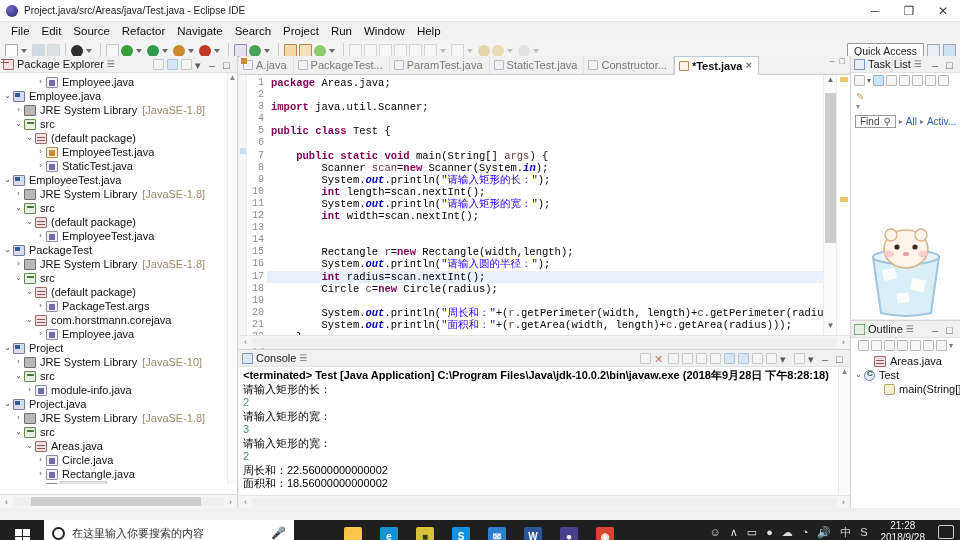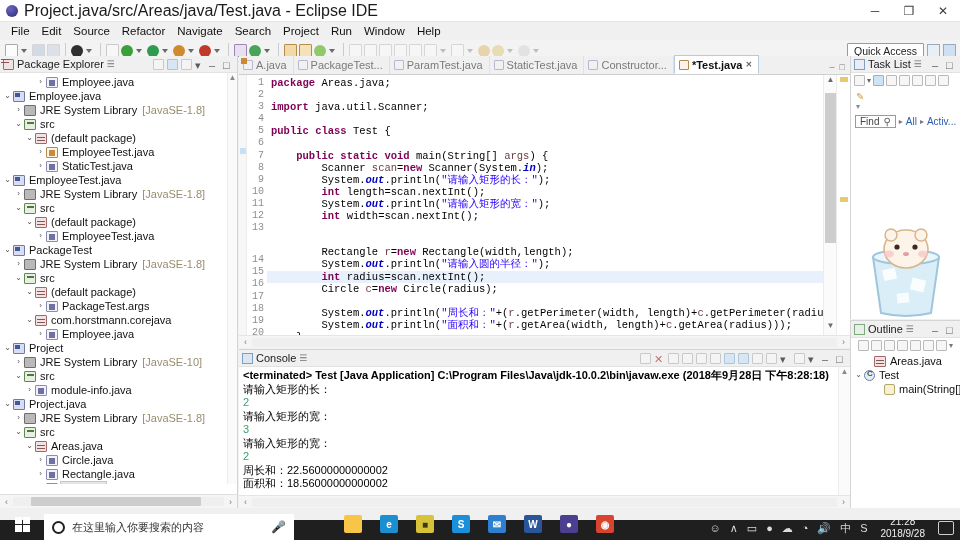--- a/index.html
+++ b/index.html
@@ -14,21 +14,21 @@
   
   .titlebar {
     height: 22px; background: #ffffff; display: flex; align-items: center;
     border-bottom: 1px solid #e6e6e6; padding-left: 6px;
   }
   .titlebar .tb-icon {
     width: 12px; height: 12px; border-radius: 50%;
     background: radial-gradient(circle at 35% 30%, #6b66c7, #2d2a6e);
     margin-right: 6px; flex: none;
   }
-  .titlebar .tb-title { font-size: 16px; color: #1b1b1b; white-space: nowrap; text-align: right; }
+  .titlebar .tb-title { font-size: 10px; color: #1b1b1b; white-space: nowrap; text-align: right; }
   .win-controls { margin-left: auto; display: flex; height: 22px; }
   .win-btn {
     width: 34px; height: 22px; display: flex; align-items: center; justify-content: center;
     font-size: 12px; color: #3a3a3a; line-height: 1;
   }
 
   
   .menubar {
     height: 18px; display: flex; align-items: center; background: #f0f0f0;
     padding-left: 5px; font-size: 11.5px;
@@ -110,21 +110,21 @@
   .hs-arrow { width: 13px; text-align: center; font-size: 9px; color: #777; }
   .hs-track { flex: 1; height: 9px; background: #efefef; position: relative; }
   .hs-thumb { position: absolute; left: 18px; top: 0; width: 170px; height: 9px; background: #cdcdcd; border-radius: 1px; }
   .vscroll-mini {
     position: absolute; right: 0; top: 17px; bottom: 24px; width: 10px; background: #fafafa;
     border-left: 1px solid #ececec; font-size: 8px; color: #8a8a8a; text-align: center;
   }
 
   
   #editor-area { left: 239px; top: 0; right: 110px; height: 292px; background: #ffffff; }
-  .tabbar { height: 19px; display: flex; align-items: flex-end; background: #f0f0f0; border-bottom: 1px solid #cfcfcf; }
+  .tabbar { height: 19px; display: flex; align-items: flex-start; background: #f0f0f0; border-bottom: 1px solid #cfcfcf; }
   .etab {
     display: flex; align-items: center; height: 18px; padding: 0 6px 0 4px; font-size: 11px;
     color: #7a7a7a; white-space: nowrap; gap: 3px; border-right: 1px solid #e0e0e0;
   }
   .etab .tabic { width: 10px; height: 10px; opacity: .55; }
   .etab.active {
     background: #ffffff; color: #111; border: 1px solid #b6cbe0; border-bottom: 1px solid #fff;
     font-weight: bold; height: 19px;
   }
   .etab.active .tabic { opacity: 1; }
@@ -193,21 +193,21 @@
   #outline-panel { right: 0; top: 264px; width: 110px; bottom: 0; border-left: 1px solid #d4d4d4; border-top: 1px solid #d4d4d4; }
   .ol-toolbar { height: 14px; display: flex; align-items: center; gap: 2px; padding: 0 3px; justify-content: center; }
   .ol-tree { padding-top: 2px; }
   .ic-cls { width: 11px; height: 11px; border-radius: 50%; background: #e6ebf5; border: 1px solid #6a7fae; position: relative; }
   .ic-cls:after { content: "C"; position: absolute; left: 2px; top: -2px; font-size: 8px; color: #2a5d2a; font-weight: bold; }
   .ic-mth { width: 11px; height: 11px; border-radius: 2px; background: #f5f0d6; border: 1px solid #b5a76a; }
 
   
   .taskbar {
     position: absolute; left: 0; bottom: 0; width: 960px; height: 20px;
-    background: #1f1f1f; display: flex; align-items: flex-end; color: #e8e8e8; font-size: 11px;
+    background: #1f1f1f; display: flex; align-items: flex-start; color: #e8e8e8; font-size: 11px;
   }
   .start {
     width: 44px; height: 32px; display: flex; align-items: center; justify-content: center; flex: none;
   }
   .start .winlogo {
     width: 15px; height: 15px;
     background:
       linear-gradient(#fff,#fff) 0 0/7px 7px no-repeat,
       linear-gradient(#fff,#fff) 8px 0/7px 7px no-repeat,
       linear-gradient(#fff,#fff) 0 8px/7px 7px no-repeat,
@@ -603,21 +603,21 @@
             <div style="height: 12.1px;">4</div>
             <div style="height: 12.1px;">5</div>
             <div style="height: 12.1px;">6</div>
             <div style="height: 12.1px;">7</div>
             <div style="height: 12.1px;">8</div>
             <div style="height: 12.1px;">9</div>
             <div style="height: 12.1px;">10</div>
             <div style="height: 12.1px;">11</div>
             <div style="height: 12.1px;">12</div>
             <div style="height: 12.1px;">13</div>
-            <div style="height: 12.1px; margin-top: 20px;">14</div>
+            <div style="height: 12.1px;">14</div>
             <div style="height: 12.1px;">15</div>
             <div style="height: 12.1px;">16</div>
             <div style="height: 12.1px;">17</div>
             <div style="height: 12.1px;">18</div>
             <div style="height: 12.1px;">19</div>
             <div style="height: 12.1px;">20</div>
             <div style="height: 12.1px;">21</div>
             <div style="height: 12.1px;">22</div>
             <div style="height: 12.1px;">23</div>
           </div>

